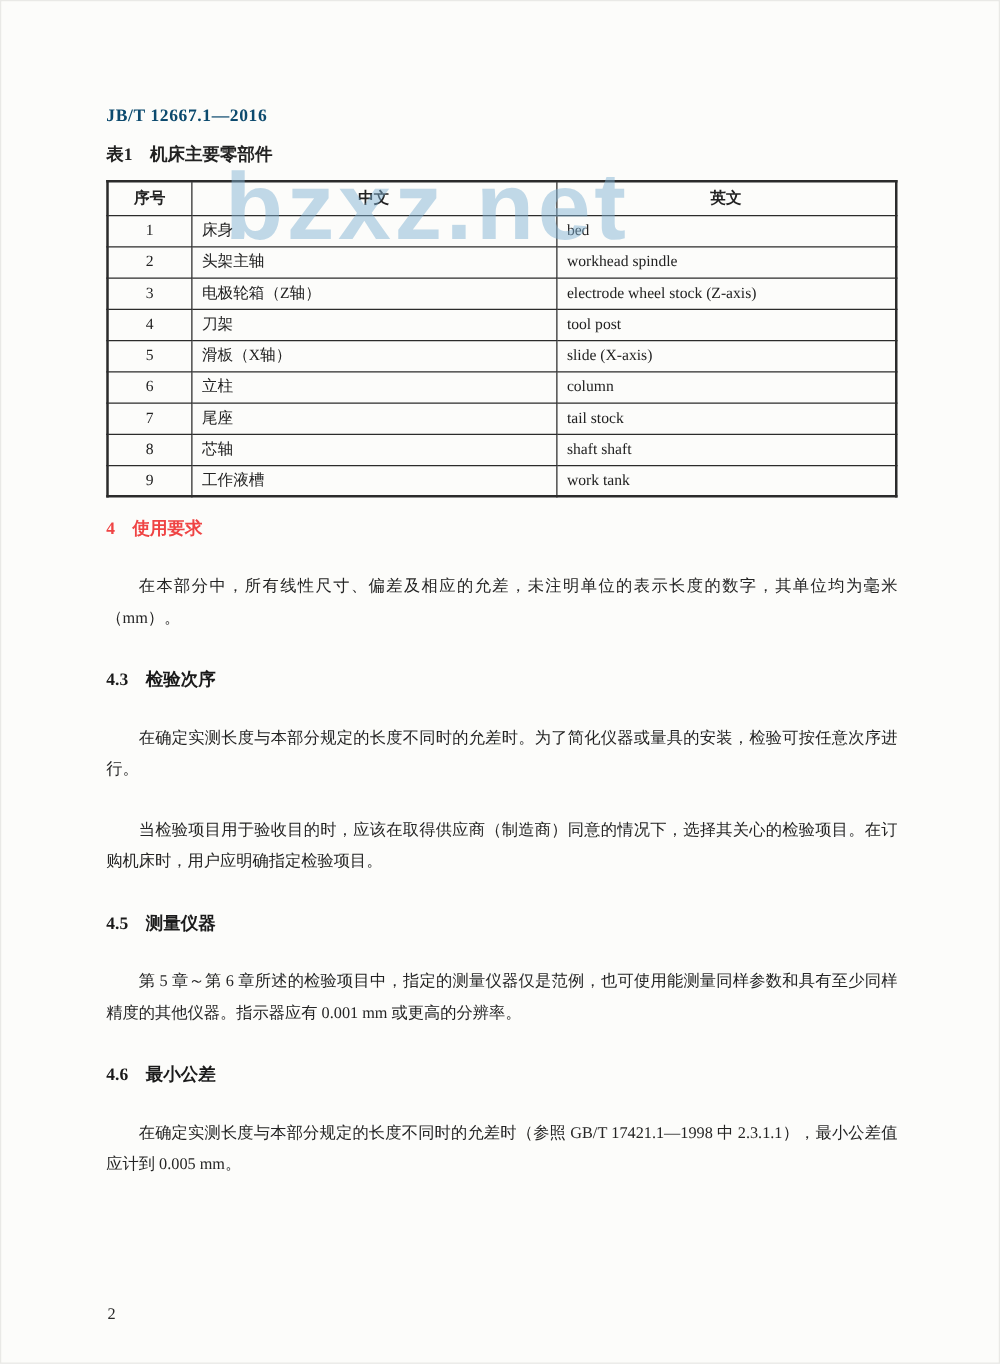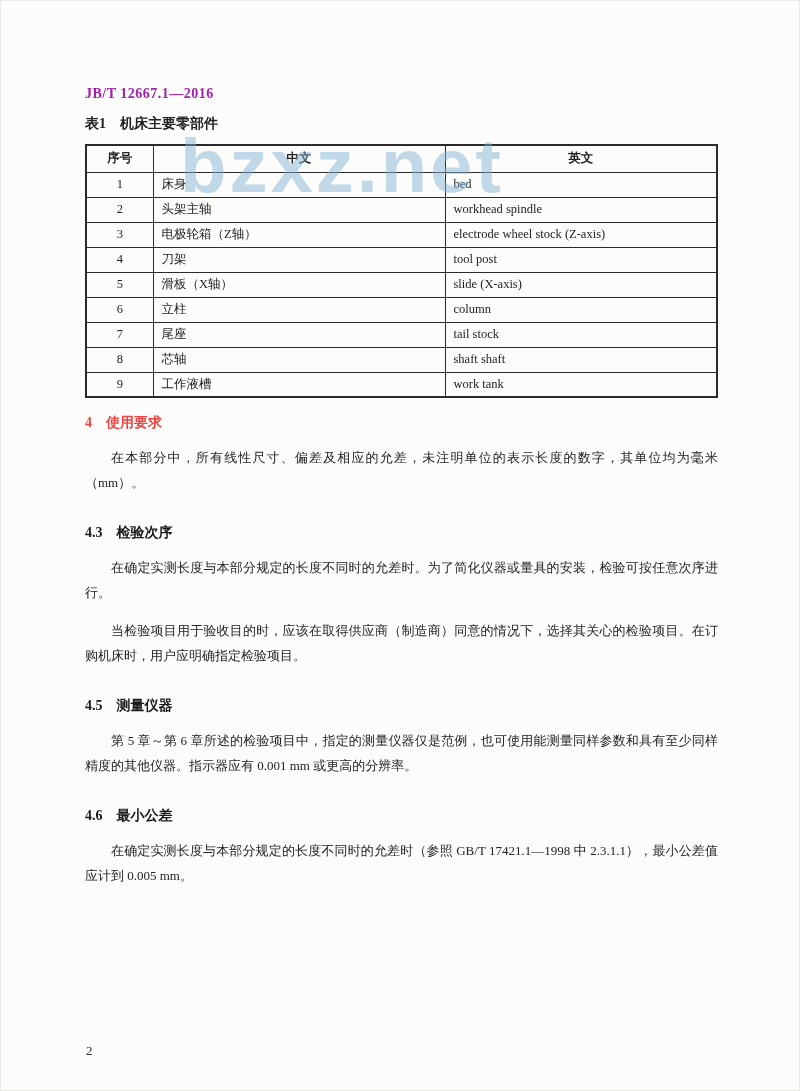--- a/index.html
+++ b/index.html
@@ -15,21 +15,21 @@
     background: #fcfcfa;
     color: #1e1e1e;
     padding: 86px 82px 0 85px;
     overflow: hidden;
     box-shadow: inset 0 0 0 1px #e9e9e6;
   }
   .doc-number {
     font-size: 14px;
     font-weight: bold;
     letter-spacing: 0.5px;
-    color: #a21caf;
+    color: #0c4a6e;
   }
   .table-title {
     text-align: left;
     font-weight: bold;
     font-size: 14px;
     margin-top: 13px;
     color: #222;
   }
   table.parts {
     width: 100%;
@@ -76,21 +76,21 @@
   }
   .section-heading {
     font-size: 14px;
     font-weight: bold;
     margin-top: 29px;
     color: #1a1a1a;
   }
   .section-body {
     font-size: 13px;
     line-height: 25px;
-    margin-top: 13px;
+    margin-top: 24px;
     text-indent: 2em;
     text-align: justify;
     color: #242424;
   }
   .page-number {
     position: absolute;
     left: 86px;
     bottom: 32px;
     font-size: 13px;
     color: #2a2a2a;

